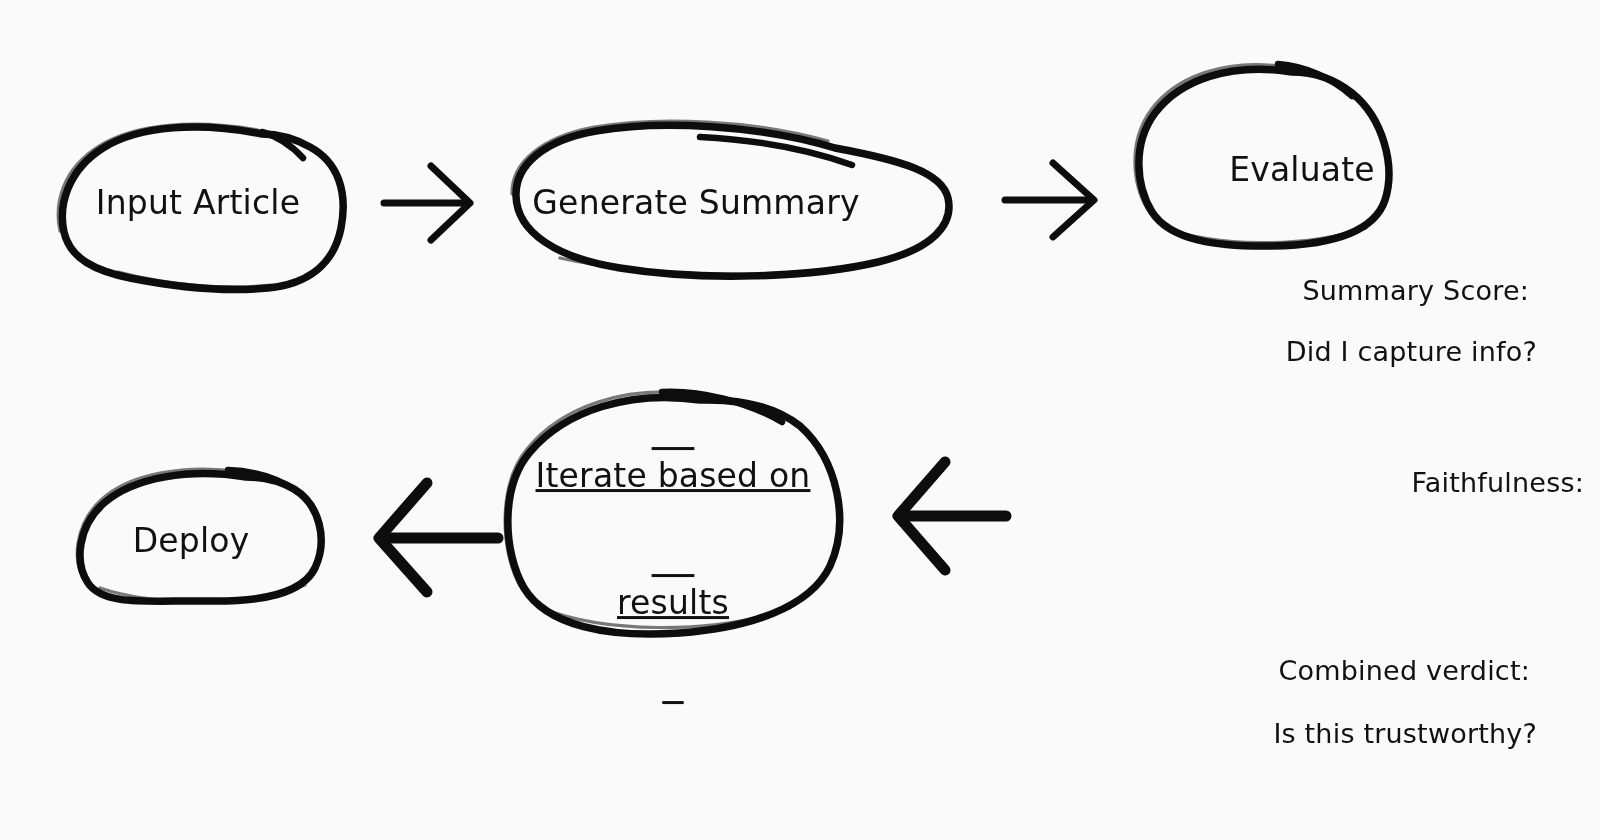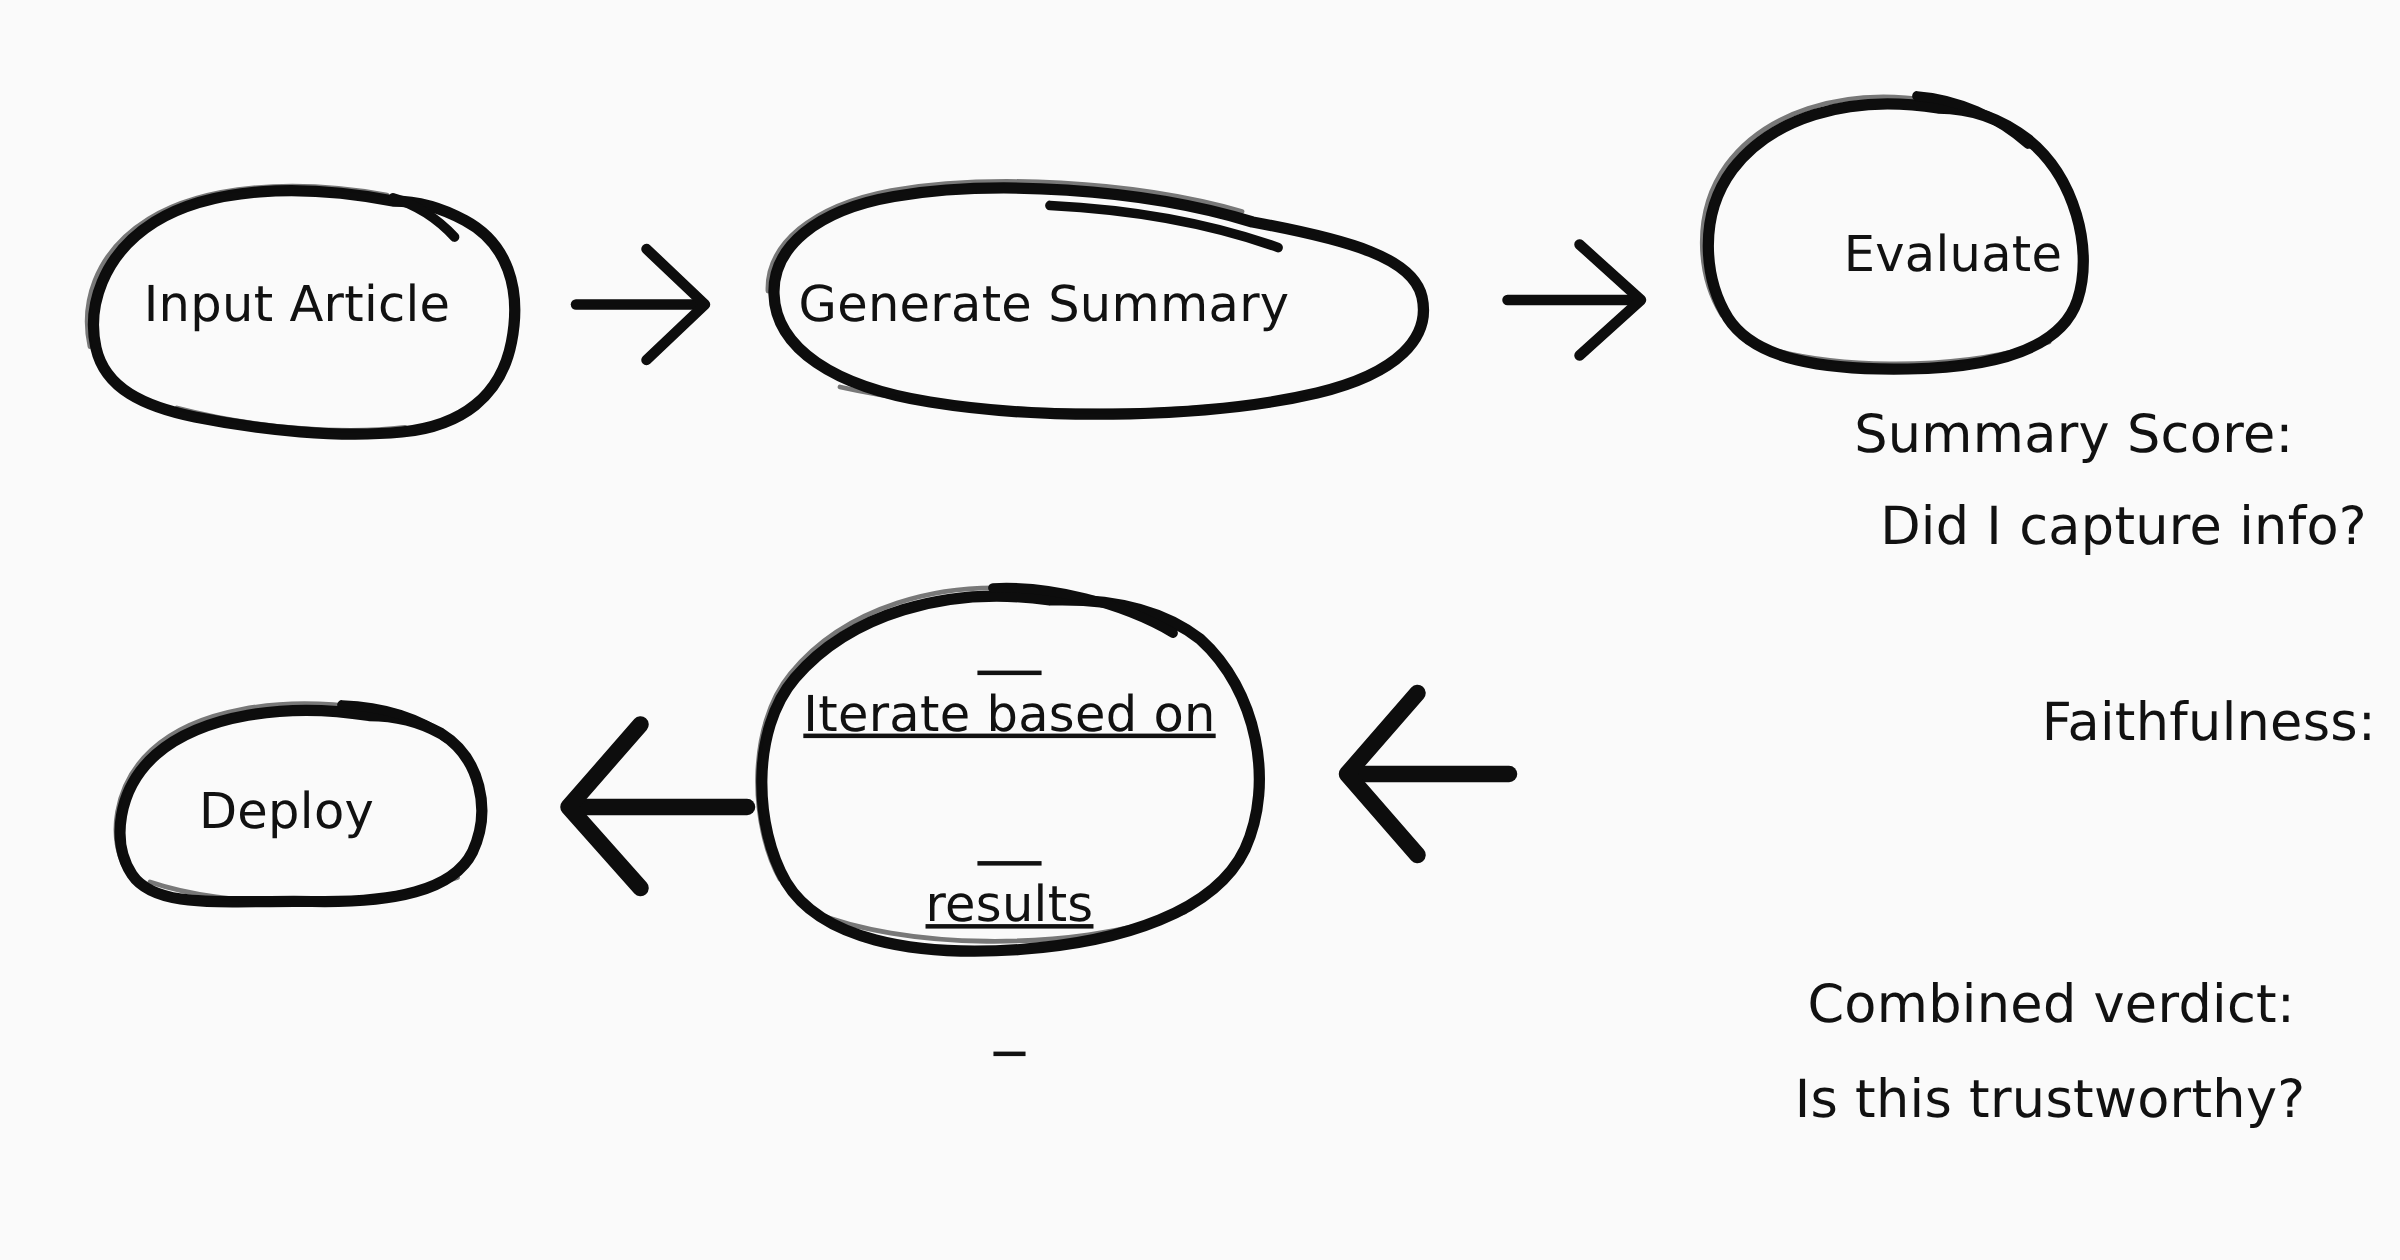--- a/index.html
+++ b/index.html
@@ -40,21 +40,21 @@
     font-size: 33px;
   }
   .node-label.two-line {
     white-space: pre;
     line-height: 1.28;
     text-decoration: underline;
   }
   .ann-line {
     text-align: right;
     transform: translate(-100%, -50%);
-    font-size: 35px;
+    font-size: 27px;
   }
   .stroke { fill: none; stroke: #0d0d0d; stroke-linecap: round; stroke-linejoin: round; }
   .blob-main { stroke-width: 7.5; }
   .blob-echo { stroke-width: 3.2; opacity: 0.55; }
   .blob-tail { stroke-width: 6.5; }
   .arrow-thin { stroke-width: 7; }
   .arrow-thick { stroke-width: 11; }
 </style>
 </head>
 <body style="background: rgb(250, 250, 250);">
@@ -168,20 +168,20 @@
   <div class="node-label" style="left:1266px; top:170px;margin-left:36px;">Evaluate</div>
 
   <div class="node-label two-line" style="left:673px; top:540px;">
     <div>Iterate based on</div>
     <div>results</div>
   </div>
 
   <div class="node-label" style="left:191px; top:541px;">Deploy</div>
 
   <div class="ann-line" style="left:1529px; top:291px;">Summary Score:</div>
-  <div class="ann-line" style="left:1537px; top:352px;margin-left:41px;">Did I capture info?</div>
+  <div class="ann-line" style="left:1537px; top:352px;">Did I capture info?</div>
 
   <div class="ann-line" style="left:1584px; top:483px;">Faithfulness:</div>
 
   <div class="ann-line" style="left:1530px; top:671px;">Combined verdict:</div>
   <div class="ann-line" style="left:1537px; top:734px;">Is this trustworthy?</div>
 
 </div>
 
 </body></html>

